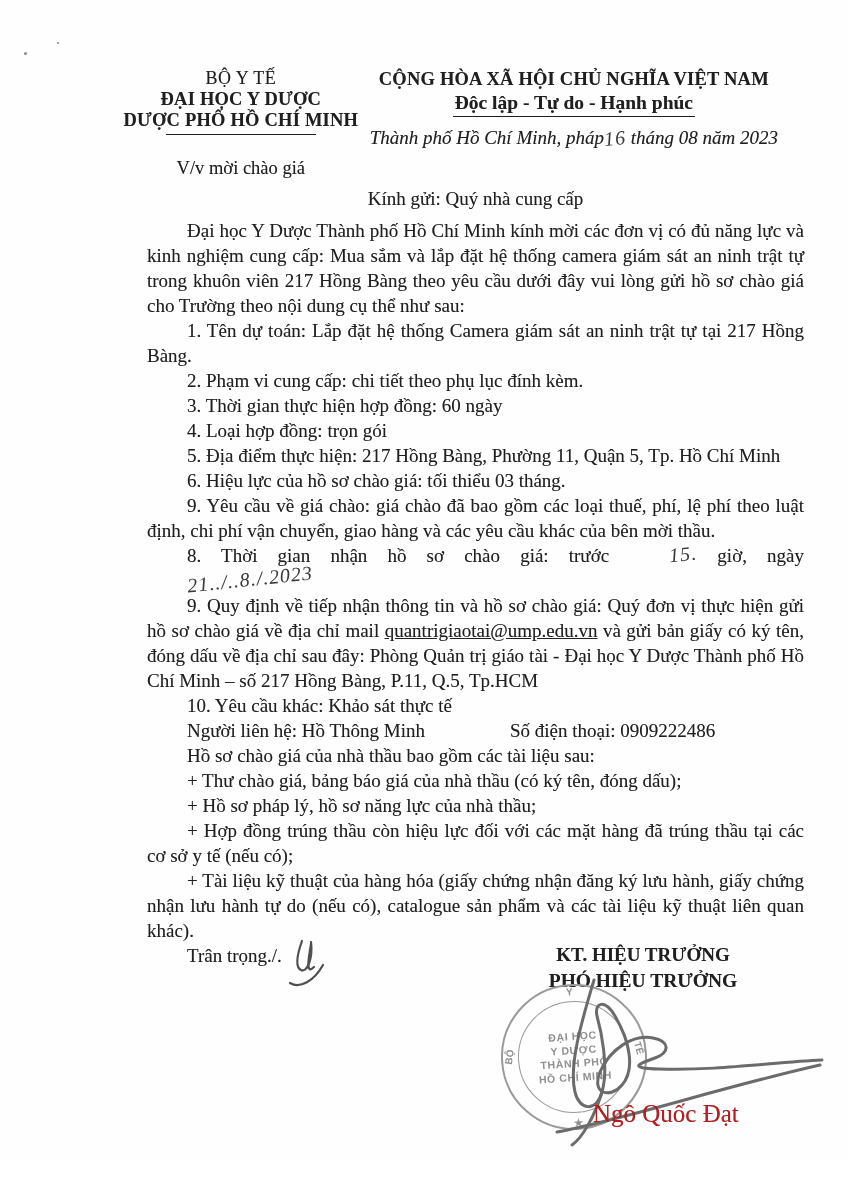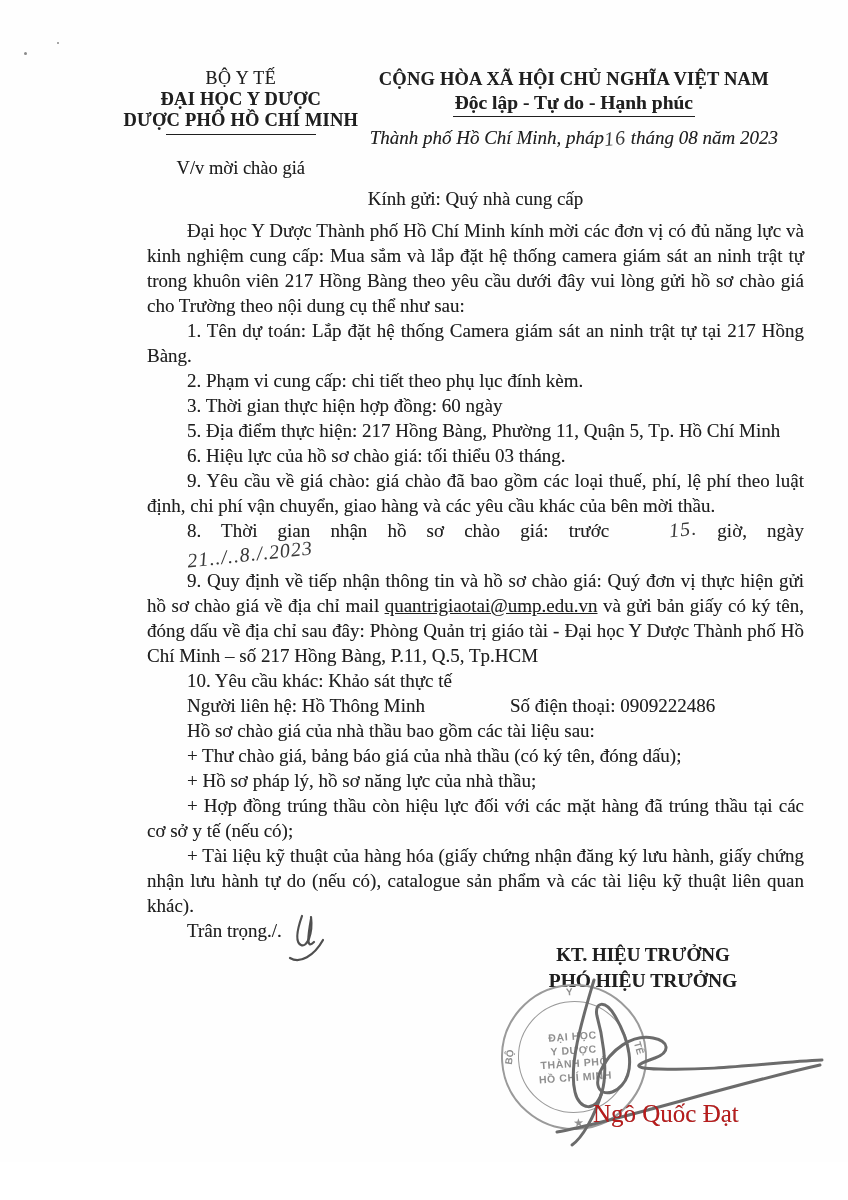--- a/index.html
+++ b/index.html
@@ -102,20 +102,21 @@
       </div>
     </div>
   </div>
 
   <div class="body-text">
     <p class="salutation">Kính gửi: Quý nhà cung cấp</p>
     <p>Đại học Y Dược Thành phố Hồ Chí Minh kính mời các đơn vị có đủ năng lực và kinh nghiệm cung cấp: Mua sắm và lắp đặt hệ thống camera giám sát an ninh trật tự trong khuôn viên 217 Hồng Bàng theo yêu cầu dưới đây vui lòng gửi hồ sơ chào giá cho Trường theo nội dung cụ thể như sau:</p>
     <p>1. Tên dự toán: Lắp đặt hệ thống Camera giám sát an ninh trật tự tại 217 Hồng Bàng.</p>
     <p>2. Phạm vi cung cấp: chi tiết theo phụ lục đính kèm.</p>
     <p>3. Thời gian thực hiện hợp đồng: 60 ngày</p>
+    <p>4. Loại hợp đồng: trọn gói</p>
     <p>5. Địa điểm thực hiện: 217 Hồng Bàng, Phường 11, Quận 5, Tp. Hồ Chí Minh</p>
     <p>6. Hiệu lực của hồ sơ chào giá: tối thiểu 03 tháng.</p>
     <p>9. Yêu cầu về giá chào: giá chào đã bao gồm các loại thuế, phí, lệ phí theo luật định, chi phí vận chuyển, giao hàng và các yêu cầu khác của bên mời thầu.</p>
     <p><span>8. Thời gian nhận hồ sơ chào giá: trước </span><span class="hand">15.</span><span> giờ, ngày </span><span class="hand">21../..8./.2023</span></p>
     <p><span>9. Quy định về tiếp nhận thông tin và hồ sơ chào giá: Quý đơn vị thực hiện gửi hồ sơ chào giá về địa chỉ mail </span><span class="email">quantrigiaotai@ump.edu.vn</span><span> và gửi bản giấy có ký tên, đóng dấu về địa chỉ sau đây: Phòng Quản trị giáo tài - Đại học Y Dược Thành phố Hồ Chí Minh – số 217 Hồng Bàng, P.11, Q.5, Tp.HCM</span></p>
     <p>10. Yêu cầu khác: Khảo sát thực tế</p>
     <p class="contact-line">
       <span>Người liên hệ: Hồ Thông Minh</span>
       <span class="contact-phone">Số điện thoại: 0909222486</span>
     </p>

